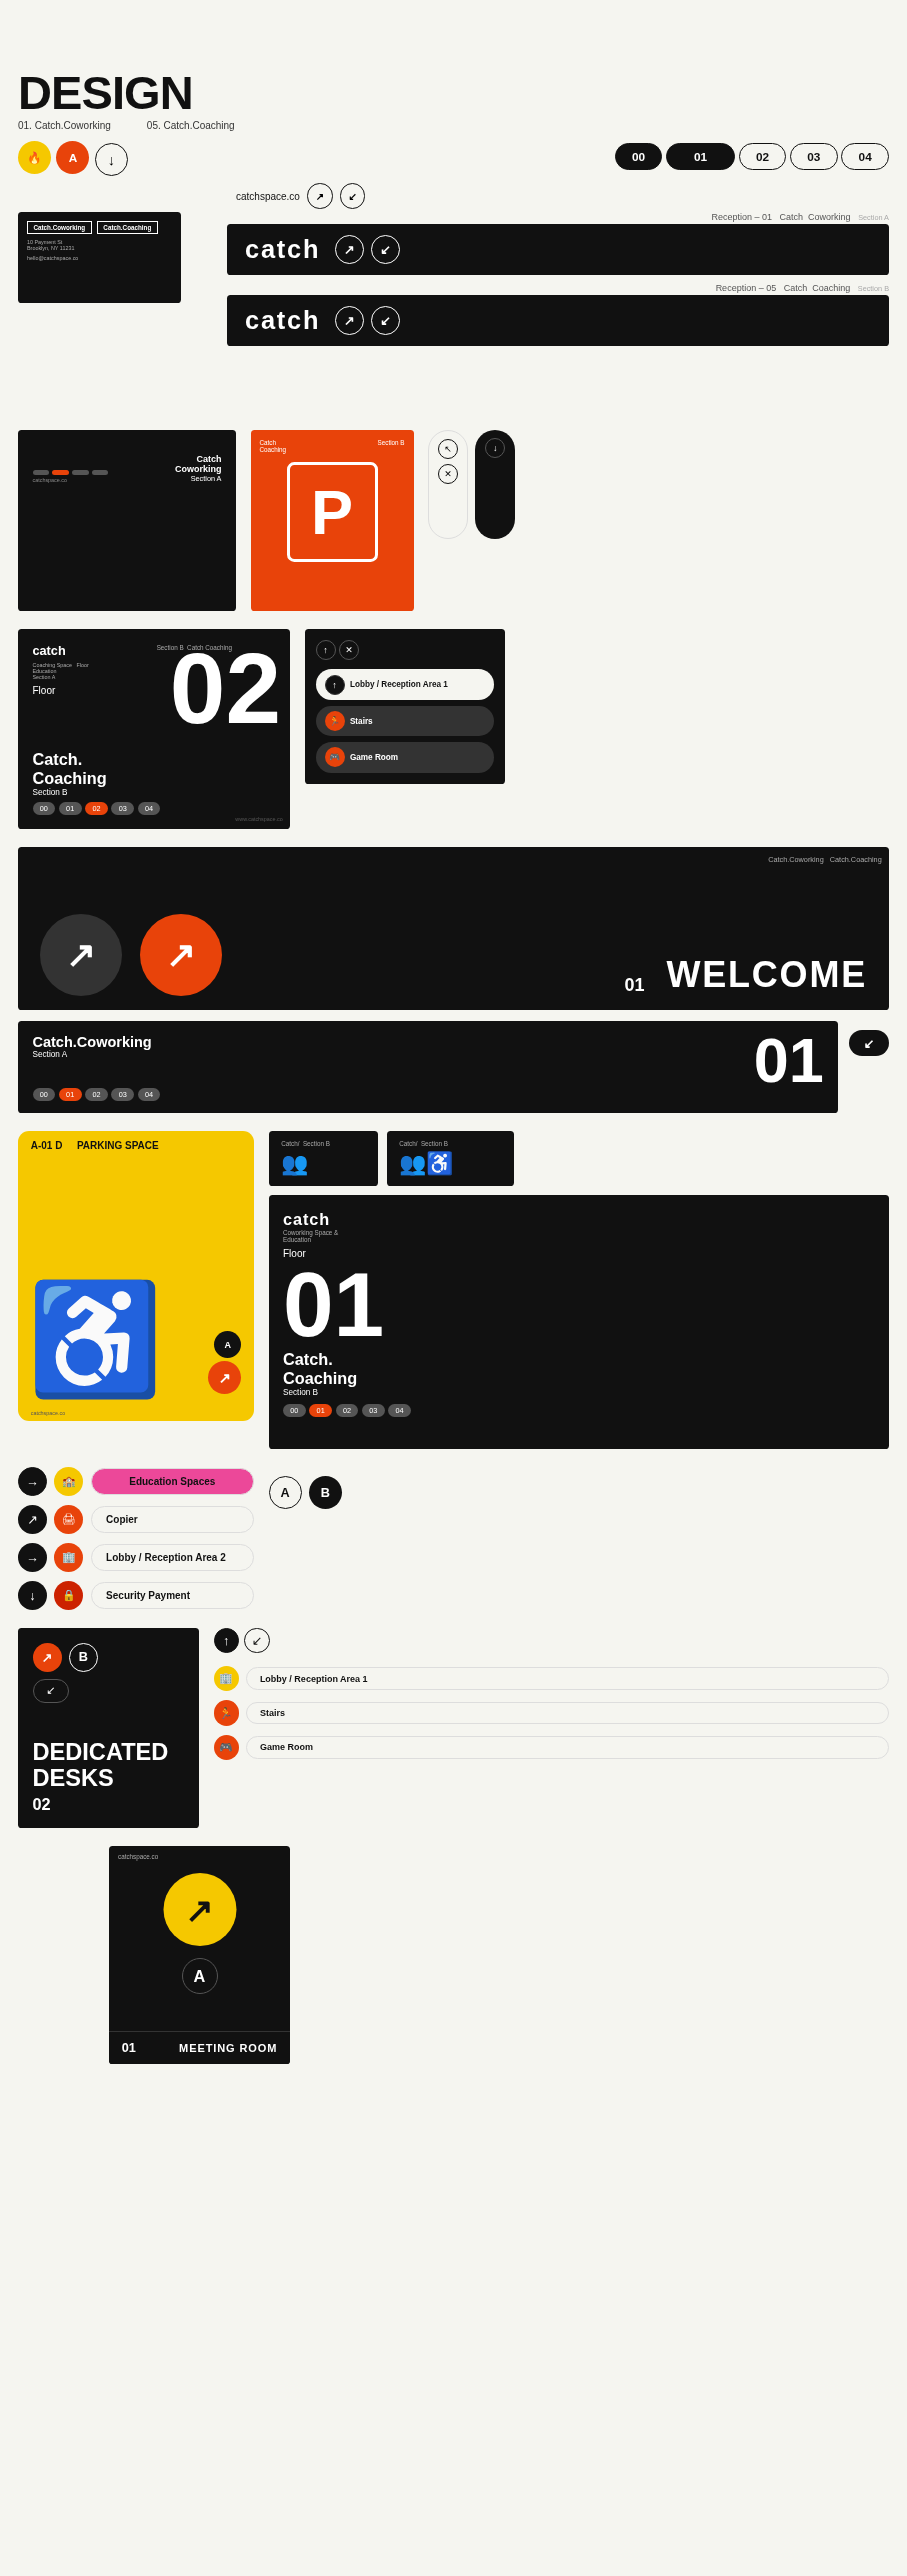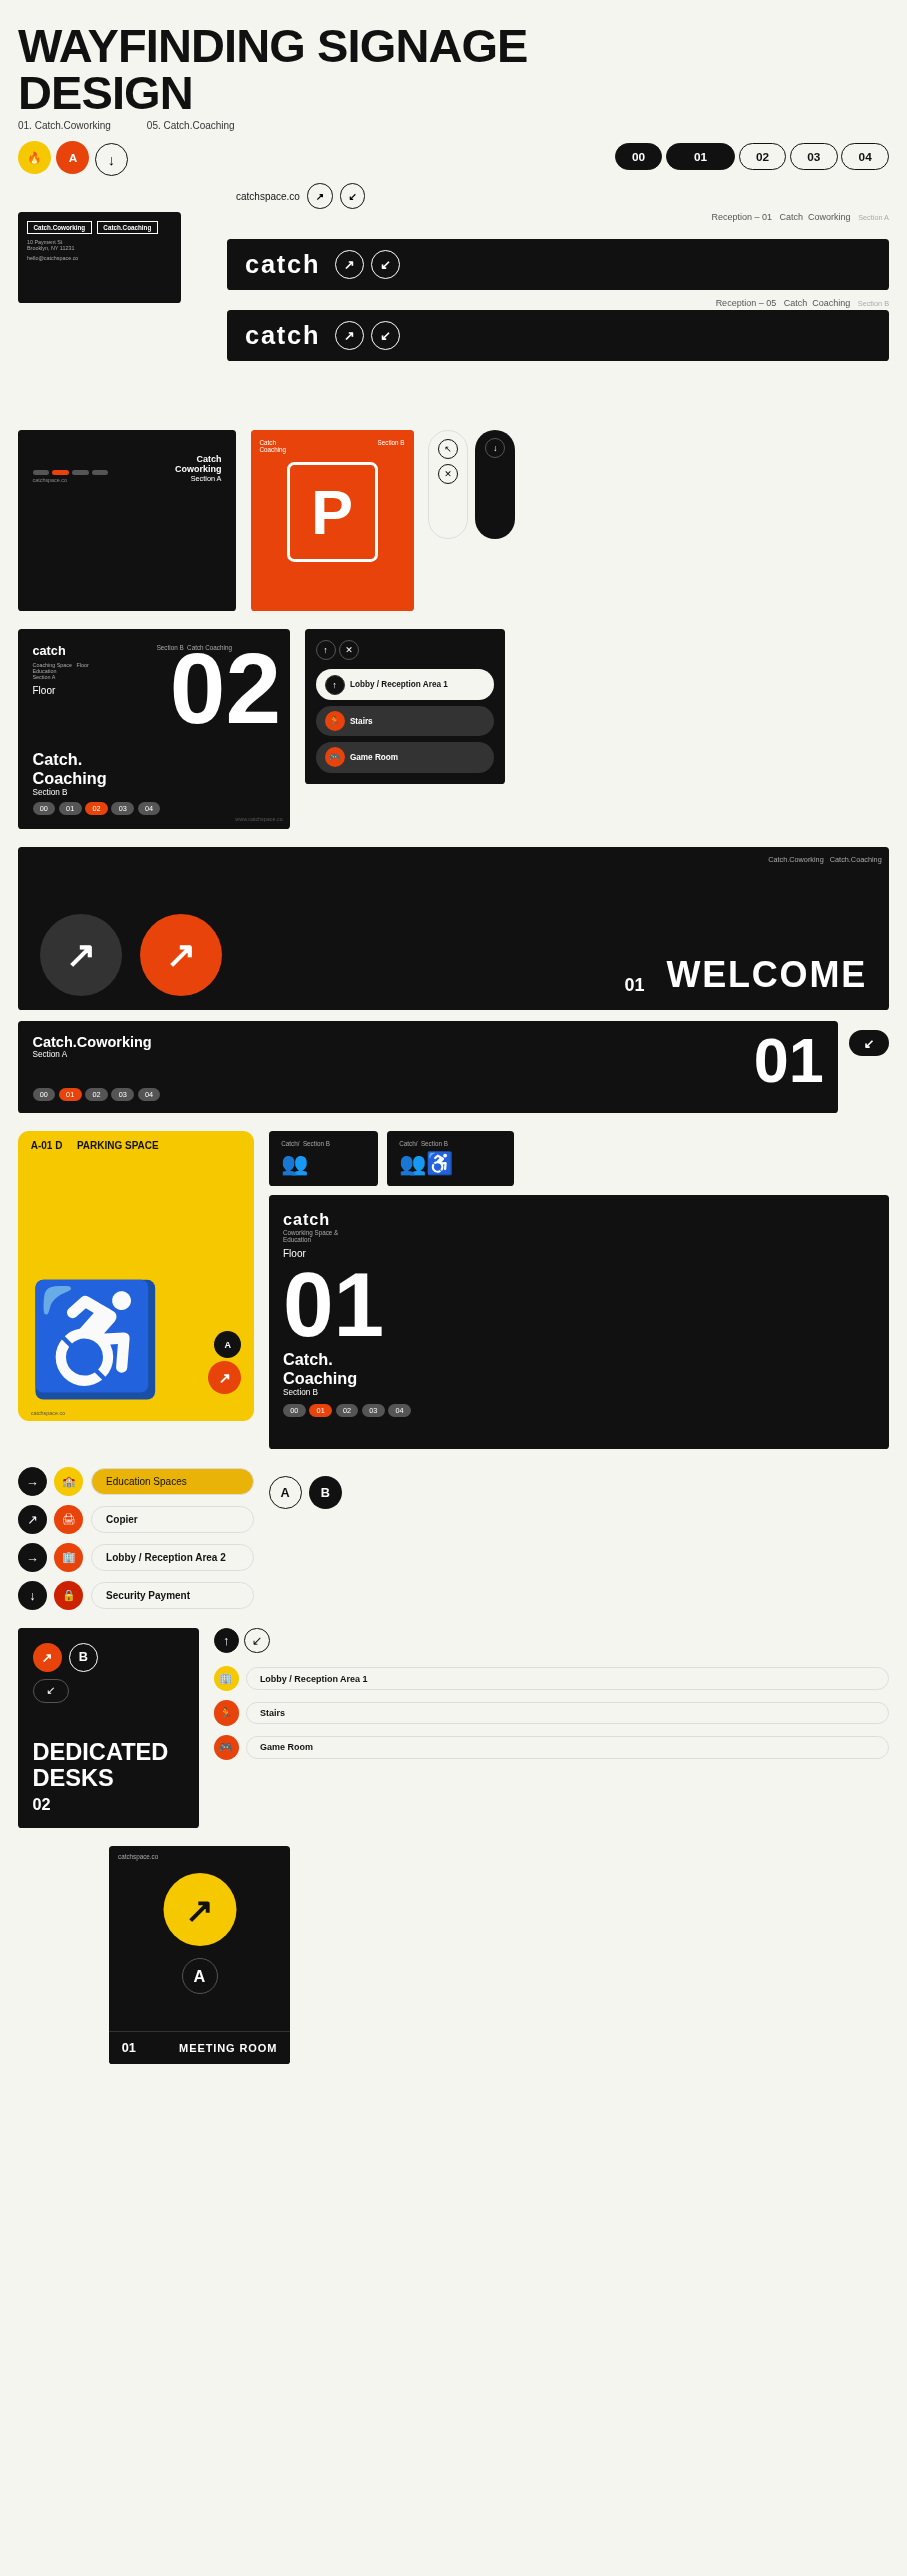--- a/index.html
+++ b/index.html
@@ -114,21 +114,21 @@
       flex-direction: column;
       justify-content: space-between;
     }
 
   </style>
 </head>
 <body>
 
 <div class="header">
   <div class="header-title">
-    <span>WAYFINDING SIGNAGE</span><br>
+    <br>
     <span>DESIGN</span>
   </div>
   <div class="header-subtitle">
     <span>01. Catch.Coworking</span>
     <span>05. Catch.Coaching</span>
   </div>
 </div>
 
 <div style="display:flex; align-items:flex-start; justify-content:space-between; padding:0 18px; margin-bottom:7.3px;">
   <div class="avatar-row" style="padding:0;">
@@ -160,21 +160,21 @@
     <div style="display:flex; gap:5.4px; margin-bottom:5.4px;">
       <div style="border:1.4px solid #fff; padding:1.8px 5.4px; font-size:6.3px; font-weight:700;">Catch.Coworking</div>
       <div style="border:1.4px solid #fff; padding:1.8px 5.4px; font-size:6.3px; font-weight:700;">Catch.Coaching</div>
     </div>
     <div style="font-size:5.4px; color:#aaa; margin-top:3.6px;">10 Payment St</div>
     <div style="font-size:5.4px; color:#aaa;">Brooklyn, NY 11231</div>
     <div style="font-size:5.4px; color:#aaa; margin-top:3.6px;">hello@catchspace.co</div>
   </div>
 
   <div style="margin-left:209px; margin-bottom:3.6px;">
-    <div style="text-align:right; font-size:9px; color:#555; margin-bottom:17px;">
+    <div style="text-align:right; font-size:9px; color:#555; margin-bottom:2px;">
       <span>Reception – 01</span>&nbsp;&nbsp;
       <span>Catch</span>&nbsp;
       <span>Coworking</span>&nbsp;&nbsp;
       <span style="font-size:7.3px; color:#aaa;">Section A</span>
     </div>
     <div class="catch-bar">
       <span class="catch-bar-text">catch</span>
       <div class="catch-icons">
         <div class="catch-icon-circle">↗</div>
         <div class="catch-icon-circle">↙</div>
@@ -372,21 +372,21 @@
   </div>
 </div>
 
 <div style="padding:0 18px; display:flex; gap:14.5px; margin-bottom:18px; align-items:flex-start;">
 
   <div style="display:flex;flex-direction:column;gap:9px;width:236px;">
 
     <div style="display:flex;align-items:center;gap:7.3px;">
       <div style="width:29px;height:29px;border-radius:50%;background:#111;border:1.8px solid #111;display:flex;align-items:center;justify-content:center;font-size:12.7px;color:#fff;">→</div>
       <div style="width:29px;height:29px;border-radius:50%;background:#f5c800;display:flex;align-items:center;justify-content:center;font-size:11px;">🏫</div>
-      <div style="background:#eab308;border:1.4px solid #ddd;border-radius:18px;padding:7.3px 14.5px;font-size:10px;font-weight:400;color:#111;flex:1;">Education Spaces</div>
+      <div style="background:#ec4899;border:1.4px solid #ddd;border-radius:18px;padding:7.3px 14.5px;font-size:10px;font-weight:700;color:#111;flex:1;text-align:center;">Education Spaces</div>
     </div>
 
     <div style="display:flex;align-items:center;gap:7.3px;">
       <div style="width:29px;height:29px;border-radius:50%;background:#111;display:flex;align-items:center;justify-content:center;font-size:12.7px;color:#fff;">↗</div>
       <div style="width:29px;height:29px;border-radius:50%;background:#e8430a;display:flex;align-items:center;justify-content:center;font-size:11px;color:#fff;">🖨</div>
       <div style="background:#f5f5f0;border:1.4px solid #ddd;border-radius:18px;padding:7.3px 14.5px;font-size:10px;font-weight:700;color:#111;flex:1;">Copier</div>
     </div>
 
     <div style="display:flex;align-items:center;gap:7.3px;">
       <div style="width:29px;height:29px;border-radius:50%;background:#111;display:flex;align-items:center;justify-content:center;font-size:12.7px;color:#fff;">→</div>

